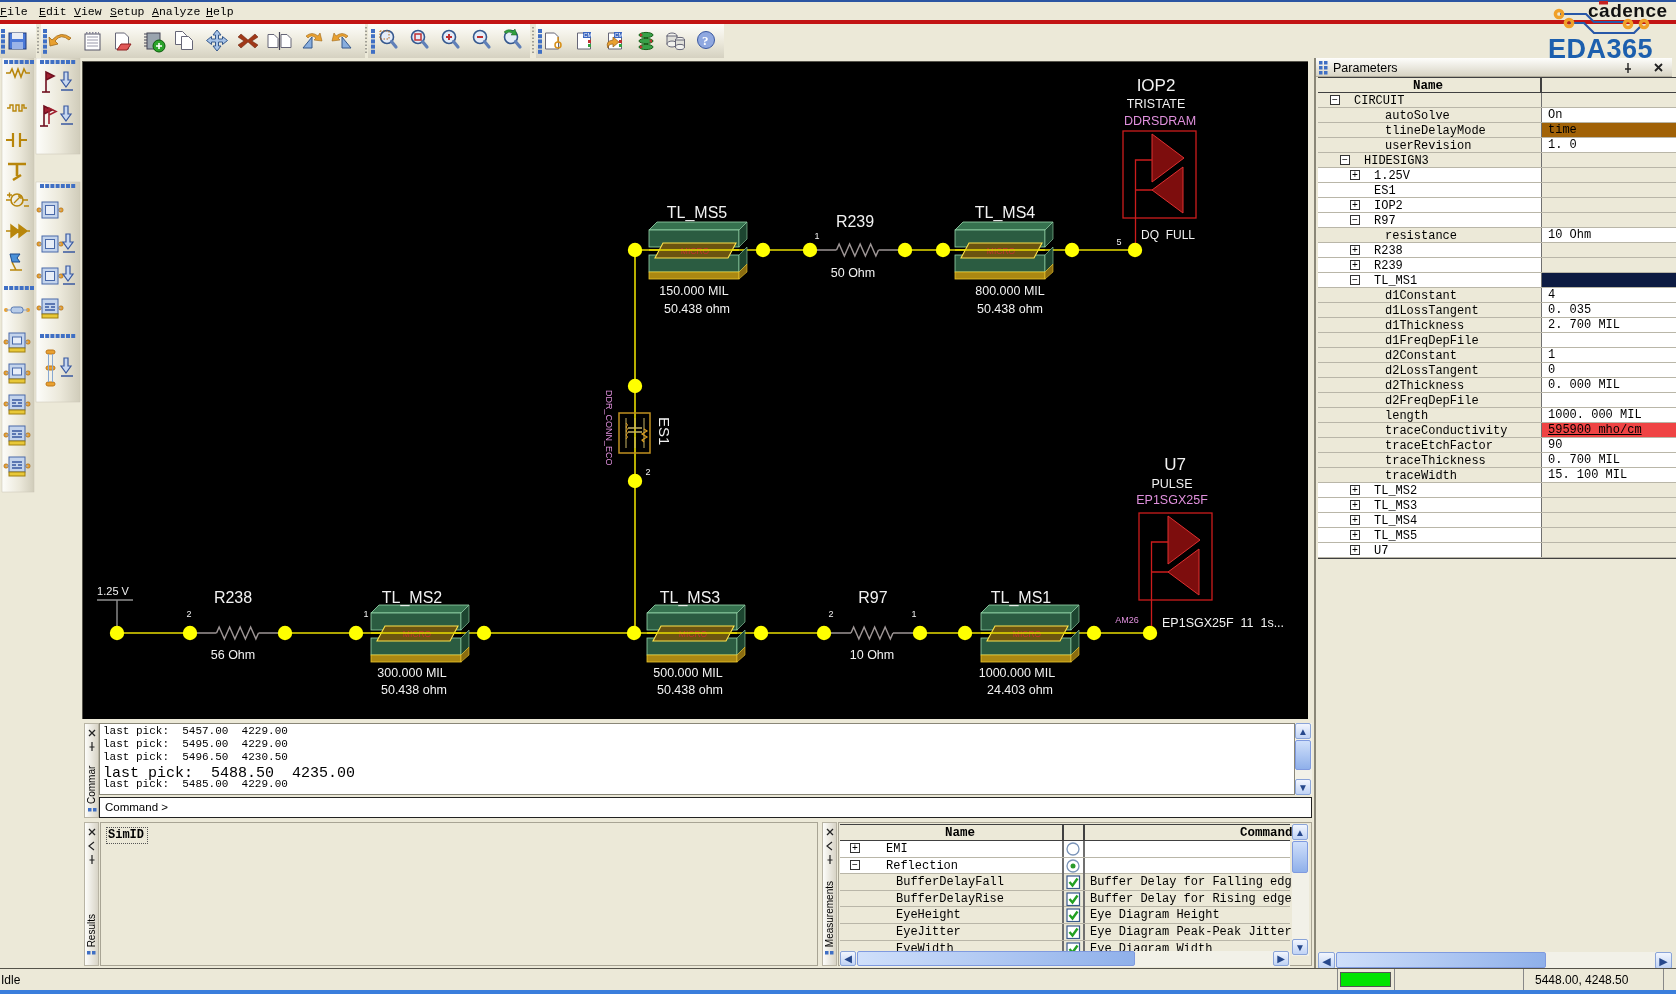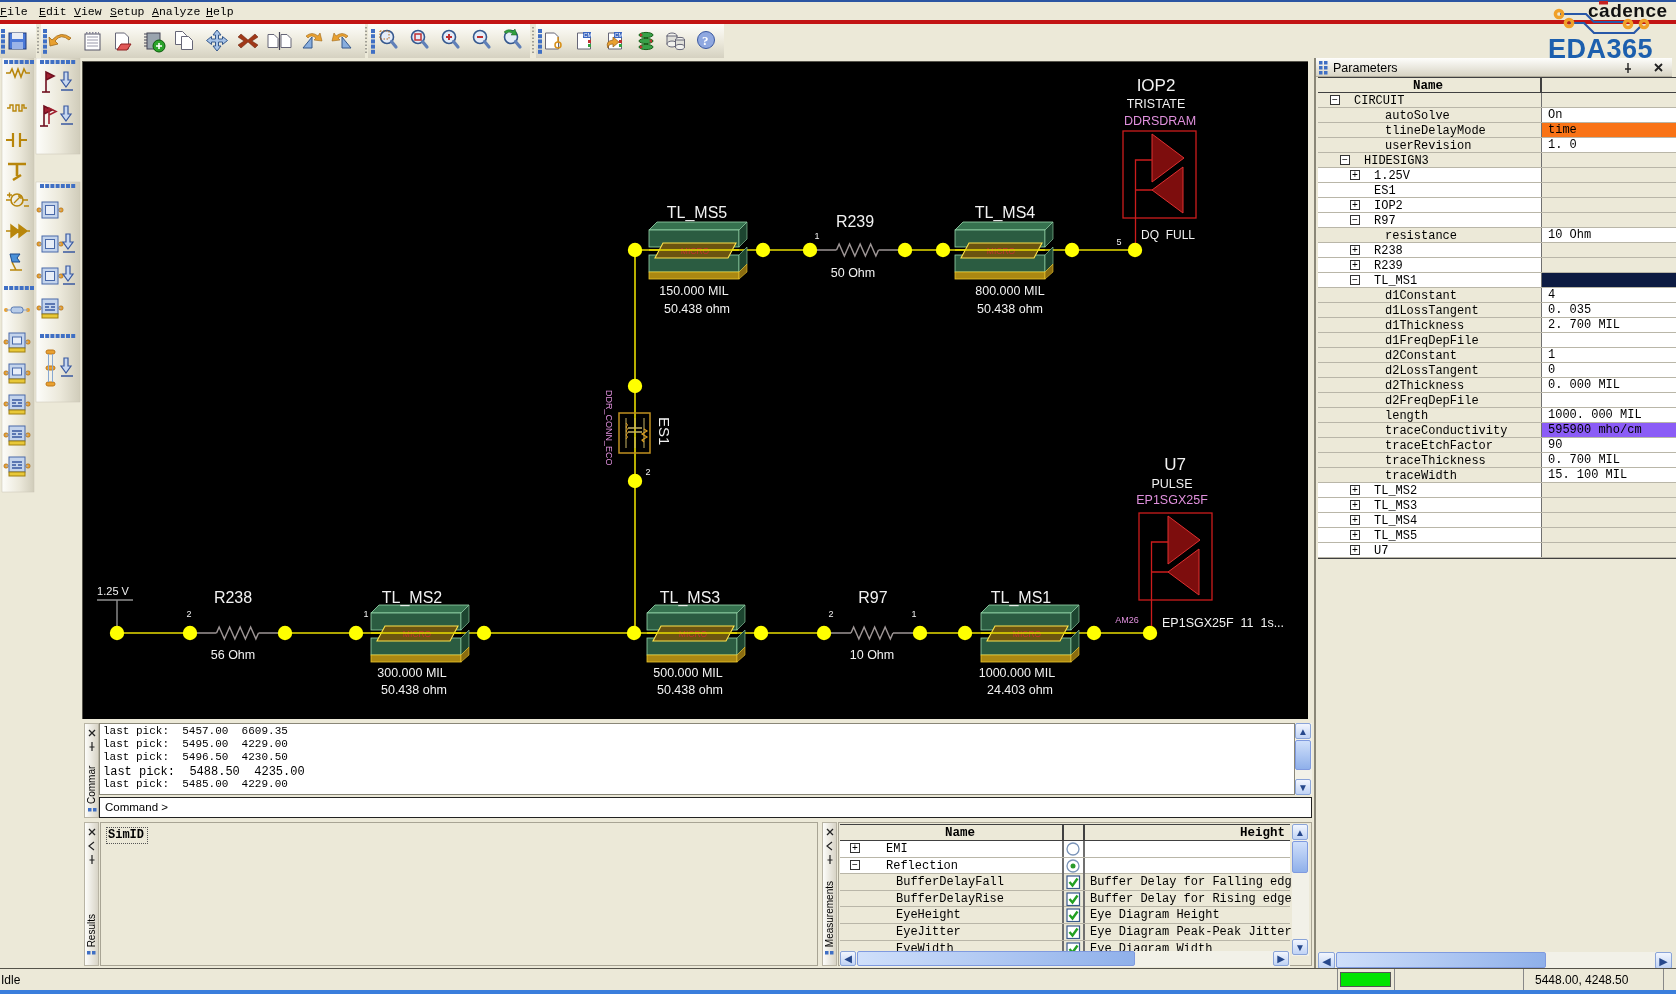--- a/index.html
+++ b/index.html
@@ -501,21 +501,21 @@
 <div class="prow" style="top:108px;background:#ece9d8">
     <div class="pname" style="background:#ece9d8">
       <span class="ptext" style="left:67px">autoSolve</span>
     </div>
     <div class="pval" style="background:#ffffff;">On</div>
   </div>
 <div class="prow" style="top:123px;background:#ece9d8">
     <div class="pname" style="background:#ece9d8">
       <span class="ptext" style="left:67px">tlineDelayMode</span>
     </div>
-    <div class="pval" style="background:#f97316;">time</div>
+    <div class="pval" style="background:#a16207;">time</div>
   </div>
 <div class="prow" style="top:138px;background:#be185d">
     <div class="pname" style="background:#ece9d8">
       <span class="ptext" style="left:67px">userRevision</span>
     </div>
     <div class="pval" style="background:#ffffff;">1. 0</div>
   </div>
 <div class="prow" style="top:153px;background:#ece9d8">
     <div class="pname" style="background:#ece9d8">
       <div class="ebox" style="left:22px">−</div>
@@ -628,21 +628,21 @@
 <div class="prow" style="top:408px;background:#ece9d8">
     <div class="pname" style="background:#ece9d8">
       <span class="ptext" style="left:67px">length</span>
     </div>
     <div class="pval" style="background:#ffffff;">1000. 000 MIL</div>
   </div>
 <div class="prow" style="top:423px;background:#ece9d8">
     <div class="pname" style="background:#ece9d8">
       <span class="ptext" style="left:67px">traceConductivity</span>
     </div>
-    <div class="pval" style="background:#8b5cf6;">595900 mho/cm</div>
+    <div class="pval" style="background:#ef4444;text-decoration:underline;">595900 mho/cm</div>
   </div>
 <div class="prow" style="top:438px;background:#ece9d8">
     <div class="pname" style="background:#ece9d8">
       <span class="ptext" style="left:67px">traceEtchFactor</span>
     </div>
     <div class="pval" style="background:#ffffff;">90</div>
   </div>
 <div class="prow" style="top:453px;background:#ece9d8">
     <div class="pname" style="background:#ece9d8">
       <span class="ptext" style="left:67px">traceThickness</span>
@@ -699,24 +699,24 @@
 <div class="abs" style="left:84px;top:723px;width:15px;height:95px;background:linear-gradient(90deg,#fdfdfa,#d8d4c6);border:1px solid #b8b4a4">
     <svg class="abs" style="left:1px;top:2px" width="12" height="92">
       <path d="M3,4 l6,6 m0,-6 l-6,6" stroke="#222" stroke-width="1.3"></path>
       <path d="M6,16 v5 m-2.5,0 h5 m-2.5,0 v4" stroke="#222" stroke-width="1.2" fill="none"></path>
       <rect x="2" y="82" width="3.5" height="3.5" fill="#3f6fc4"></rect>
       <rect x="7" y="82" width="3.5" height="3.5" fill="#3f6fc4"></rect>
     </svg>
     <div class="vtext abs" style="left:1px;top:28px;height:52px;font-size:10px">Commar</div>
   </div>
 <div class="abs" style="left:99px;top:723px;width:1196px;height:72px;background:#fff;border:1px solid #8a8778">
-    <div class="abs mono" style="left:3px;top:1px;font-size:11px;white-space:pre">last pick:  5457.00  6609.35</div>
+    <div class="abs mono" style="left:3px;top:1px;font-size:11px;white-space:pre">last pick:  5457.00  4229.00</div>
     <div class="abs mono" style="left:3px;top:14.2px;font-size:11px;white-space:pre">last pick:  5495.00  4229.00</div>
     <div class="abs mono" style="left:3px;top:27.4px;font-size:11px;white-space:pre">last pick:  5496.50  4230.50</div>
-    <div class="abs mono" style="left:3px;top:40.599999999999994px;font-size:12px;white-space:pre">last pick:  5488.50  4235.00</div>
+    <div class="abs mono" style="left:3px;top:40.599999999999994px;font-size:15px;white-space:pre">last pick:  5488.50  4235.00</div>
     <div class="abs mono" style="left:3px;top:53.8px;font-size:11px;white-space:pre">last pick:  5485.00  4229.00</div>
   </div>
 <div class="abs" style="left:1295px;top:723px;width:17px;height:72px;background:#f2f1e8">
     <div class="arrbtn" style="left:0;top:0;width:16px;height:16px;font-size:10px;line-height:15px">▲</div>
     <div class="arrbtn" style="left:0;top:56px;width:16px;height:16px;font-size:10px;line-height:15px">▼</div>
     <div class="sb" style="left:0;top:17px;width:16px;height:30px"></div>
   </div>
 <div class="abs" style="left:99px;top:797px;width:1213px;height:21px;background:#fff;border:1.5px solid #222">
     <span class="abs" style="left:5px;top:3px;font-size:11.5px">Command &gt;</span>
   </div>
@@ -743,21 +743,21 @@
     </svg>
     <svg class="abs" style="left:2px;top:128px" width="12" height="10">
       <rect x="0" y="0" width="3.5" height="3.5" fill="#3f6fc4"></rect>
       <rect x="5" y="0" width="3.5" height="3.5" fill="#3f6fc4"></rect>
     </svg>
     <div class="vtext abs" style="left:1px;bottom:18px;font-size:10px">Measurements</div>
   </div>
 <div class="abs" style="left:838px;top:822px;width:474px;height:144px;background:#ece9d8;border:1px solid #a8a494"></div>
 <div class="abs mono" style="left:840px;top:824px;width:450px;height:17px;background:#ece9d8;border-top:1.5px solid #404040;border-bottom:1.5px solid #404040;font-size:12.5px;font-weight:bold">
     <span class="abs" style="left:105px;top:1px">Name</span>
-    <span class="abs" style="left:400px;top:1px">Height</span>
+    <span class="abs" style="left:400px;top:1px">Command</span>
     <div class="abs" style="left:222px;top:0;width:1.5px;height:15px;background:#404040"></div>
     <div class="abs" style="left:243px;top:0;width:1.5px;height:15px;background:#404040"></div>
   </div>
 <div class="mrow" style="top:841px;background:#ffffff">
     <div class="ebox" style="left:10px">+</div>
     <span class="ptext" style="left:46px">EMI</span>
     <div class="abs" style="left:222px;top:0;width:1.5px;height:16px;background:#707070"></div>
     <div class="abs" style="left:243px;top:0;width:1.5px;height:16px;background:#707070"></div>
     <svg class="abs" style="left:226px;top:1px" width="15" height="15">
       <circle cx="7" cy="7" r="6" fill="#fff" stroke="#7a94b8" stroke-width="1.3"></circle>

